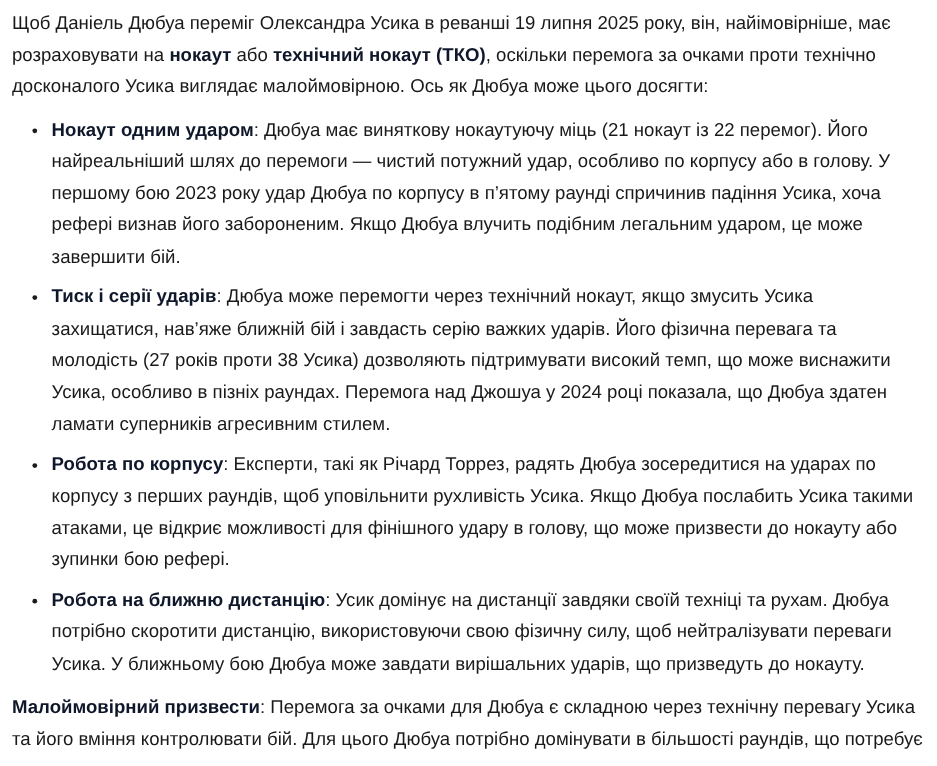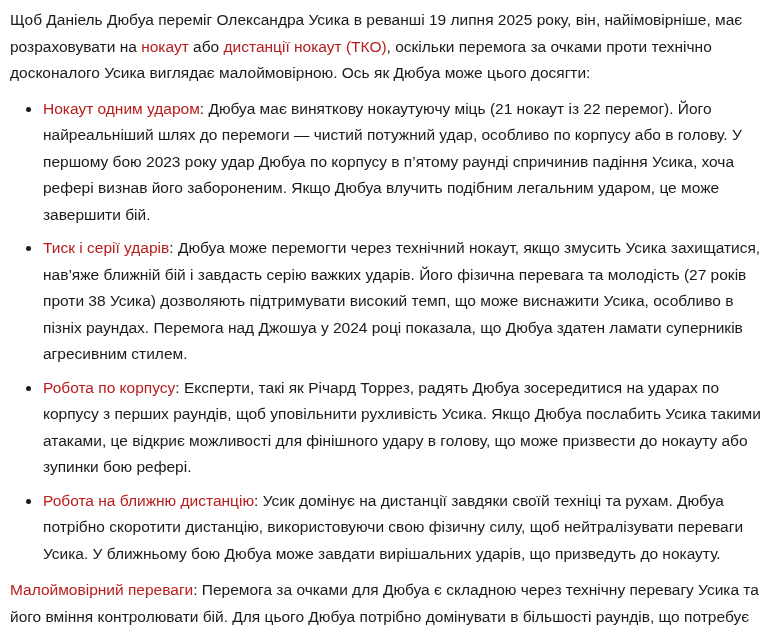--- a/index.html
+++ b/index.html
@@ -31,31 +31,31 @@
     list-style-type: disc;
   }
   .page li {
     margin: 0 0 7px 0;
     padding-left: 1px;
   }
   .page li:last-child {
     margin-bottom: 0;
   }
   .page strong {
-    font-weight: 400;
-    color: #b91c1c;
+    font-weight: 700;
+    color: #0f172a;
   }
 </style>
 </head>
 <body>
 
 <div class="page">
   <div id="doc-root">
-      <p>Щоб Даніель Дюбуа переміг Олександра Усика в реванші 19 липня 2025 року, він, найімовірніше, має розраховувати на <strong>нокаут</strong> або <strong>дистанції нокаут (ТКО)</strong>, оскільки перемога за очками проти технічно досконалого Усика виглядає малоймовірною. Ось як Дюбуа може цього досягти:</p>
+      <p>Щоб Даніель Дюбуа переміг Олександра Усика в реванші 19 липня 2025 року, він, найімовірніше, має розраховувати на <strong>нокаут</strong> або <strong>технічний нокаут (ТКО)</strong>, оскільки перемога за очками проти технічно досконалого Усика виглядає малоймовірною. Ось як Дюбуа може цього досягти:</p>
       <ul>
         <li><strong>Нокаут одним ударом</strong>: Дюбуа має виняткову нокаутуючу міць (21 нокаут із 22 перемог). Його найреальніший шлях до перемоги — чистий потужний удар, особливо по корпусу або в голову. У першому бою 2023 року удар Дюбуа по корпусу в п’ятому раунді спричинив падіння Усика, хоча рефері визнав його забороненим. Якщо Дюбуа влучить подібним легальним ударом, це може завершити бій.</li>
         <li><strong>Тиск і серії ударів</strong>: Дюбуа може перемогти через технічний нокаут, якщо змусить Усика захищатися, нав’яже ближній бій і завдасть серію важких ударів. Його фізична перевага та молодість (27 років проти 38 Усика) дозволяють підтримувати високий темп, що може виснажити Усика, особливо в пізніх раундах. Перемога над Джошуа у 2024 році показала, що Дюбуа здатен ламати суперників агресивним стилем.</li>
         <li><strong>Робота по корпусу</strong>: Експерти, такі як Річард Торрез, радять Дюбуа зосередитися на ударах по корпусу з перших раундів, щоб уповільнити рухливість Усика. Якщо Дюбуа послабить Усика такими атаками, це відкриє можливості для фінішного удару в голову, що може призвести до нокауту або зупинки бою рефері.</li>
         <li><strong>Робота на ближню дистанцію</strong>: Усик домінує на дистанції завдяки своїй техніці та рухам. Дюбуа потрібно скоротити дистанцію, використовуючи свою фізичну силу, щоб нейтралізувати переваги Усика. У ближньому бою Дюбуа може завдати вирішальних ударів, що призведуть до нокауту.</li>
       </ul>
-      <p><strong>Малоймовірний переваги</strong>: Перемога за очками для Дюбуа є складною через технічну перевагу Усика та його вміння контролювати бій. Для цього Дюбуа потрібно домінувати в більшості раундів, що потребує значного тактичного прогресу.</p>
+      <p><strong>Малоймовірний призвести</strong>: Перемога за очками для Дюбуа є складною через технічну перевагу Усика та його вміння контролювати бій. Для цього Дюбуа потрібно домінувати в більшості раундів, що потребує значного тактичного прогресу.</p>
     </div>
 </div>
 
 </body></html>

